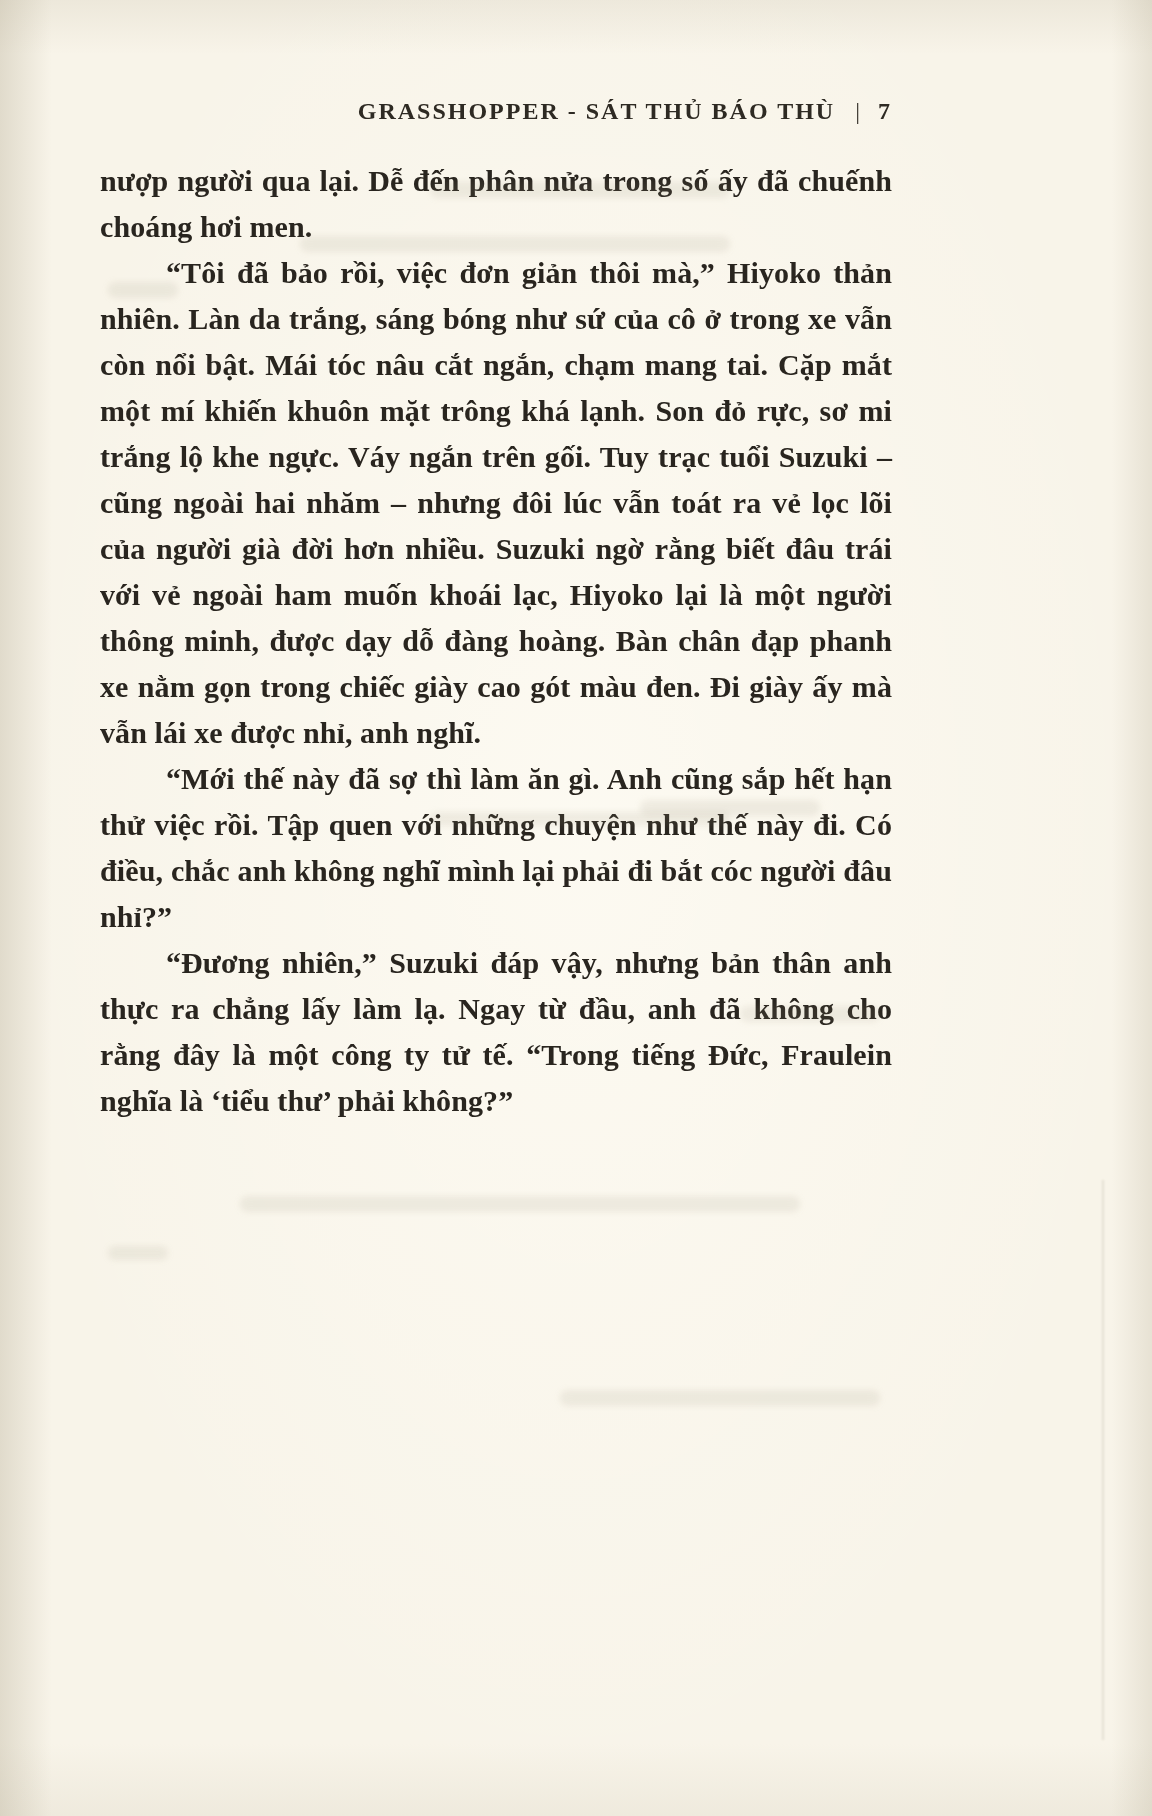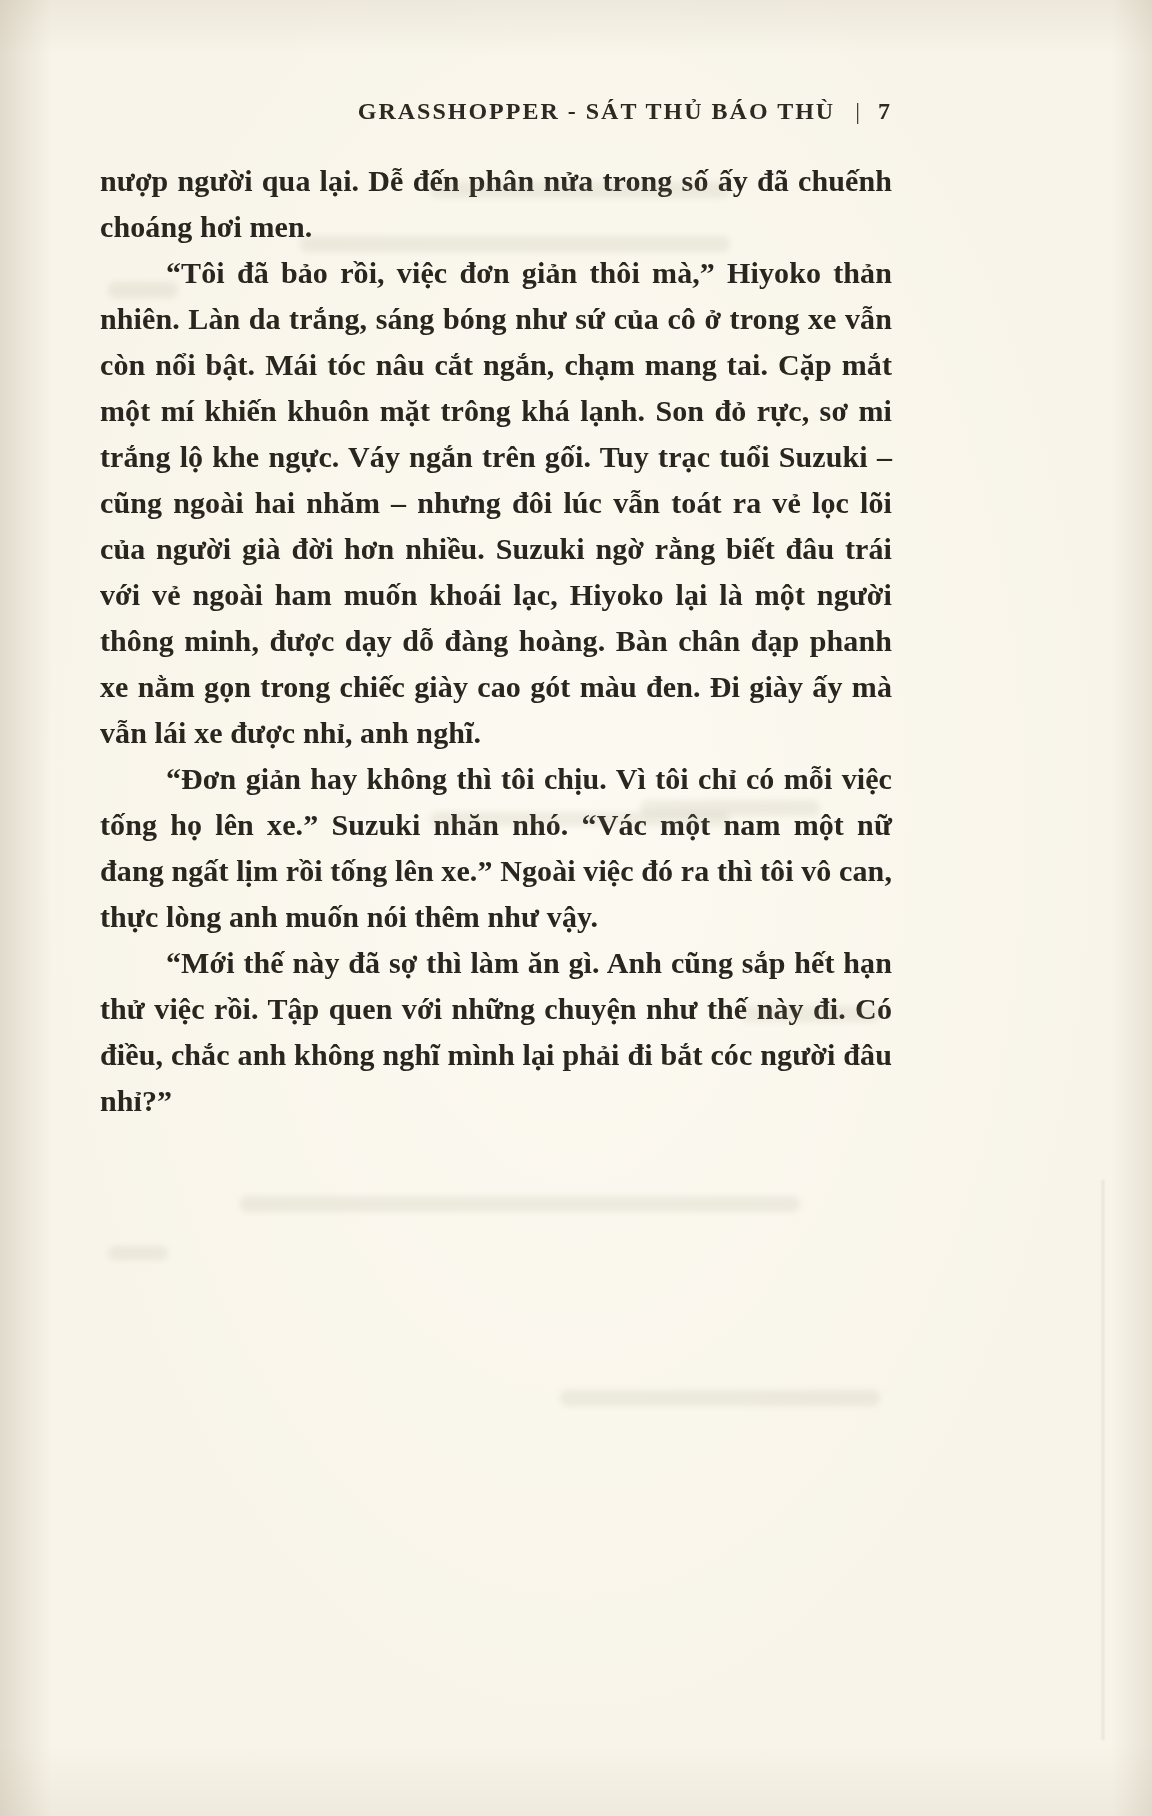--- a/index.html
+++ b/index.html
@@ -96,22 +96,22 @@
 
 <div class="page">
 
   <div class="running-head">
     <span>GRASSHOPPER - SÁT THỦ BÁO THÙ</span><span class="sep">|</span><span class="pagenum">7</span>
   </div>
 
   <div class="text-block">
     <p class="no-indent">nượp người qua lại. Dễ đến phân nửa trong số ấy đã chuếnh choáng hơi men.</p>
     <p>“Tôi đã bảo rồi, việc đơn giản thôi mà,” Hiyoko thản nhiên. Làn da trắng, sáng bóng như sứ của cô ở trong xe vẫn còn nổi bật. Mái tóc nâu cắt ngắn, chạm mang tai. Cặp mắt một mí khiến khuôn mặt trông khá lạnh. Son đỏ rực, sơ mi trắng lộ khe ngực. Váy ngắn trên gối. Tuy trạc tuổi Suzuki – cũng ngoài hai nhăm – nhưng đôi lúc vẫn toát ra vẻ lọc lõi của người già đời hơn nhiều. Suzuki ngờ rằng biết đâu trái với vẻ ngoài ham muốn khoái lạc, Hiyoko lại là một người thông minh, được dạy dỗ đàng hoàng. Bàn chân đạp phanh xe nằm gọn trong chiếc giày cao gót màu đen. Đi giày ấy mà vẫn lái xe được nhỉ, anh nghĩ.</p>
-    <p>“Đơn giản hay không thì tôi chịu. Vì tôi chỉ có mỗi việc tống họ lên xe.” Suzuki nhăn nhó. “Vác một nam một nữ đang ngất lịm rồi tống lên xe.” Ngoài việc đó ra thì tôi vô can, thực lòng anh muốn nói thêm như vậy.</p>
     <p>“Mới thế này đã sợ thì làm ăn gì. Anh cũng sắp hết hạn thử việc rồi. Tập quen với những chuyện như thế này đi. Có điều, chắc anh không nghĩ mình lại phải đi bắt cóc người đâu nhỉ?”</p>
+    <p>“Đương nhiên,” Suzuki đáp vậy, nhưng bản thân anh thực ra chẳng lấy làm lạ. Ngay từ đầu, anh đã không cho rằng đây là một công ty tử tế. “Trong tiếng Đức, Fraulein nghĩa là ‘tiểu thư’ phải không?”</p>
   </div>
 
   <div class="artifact a1"></div>
   <div class="artifact a2"></div>
   <div class="artifact a3"></div>
   <div class="artifact a4"></div>
   <div class="artifact a5"></div>
   <div class="artifact a6"></div>
   <div class="artifact a7"></div>
   <div class="artifact a8"></div>

